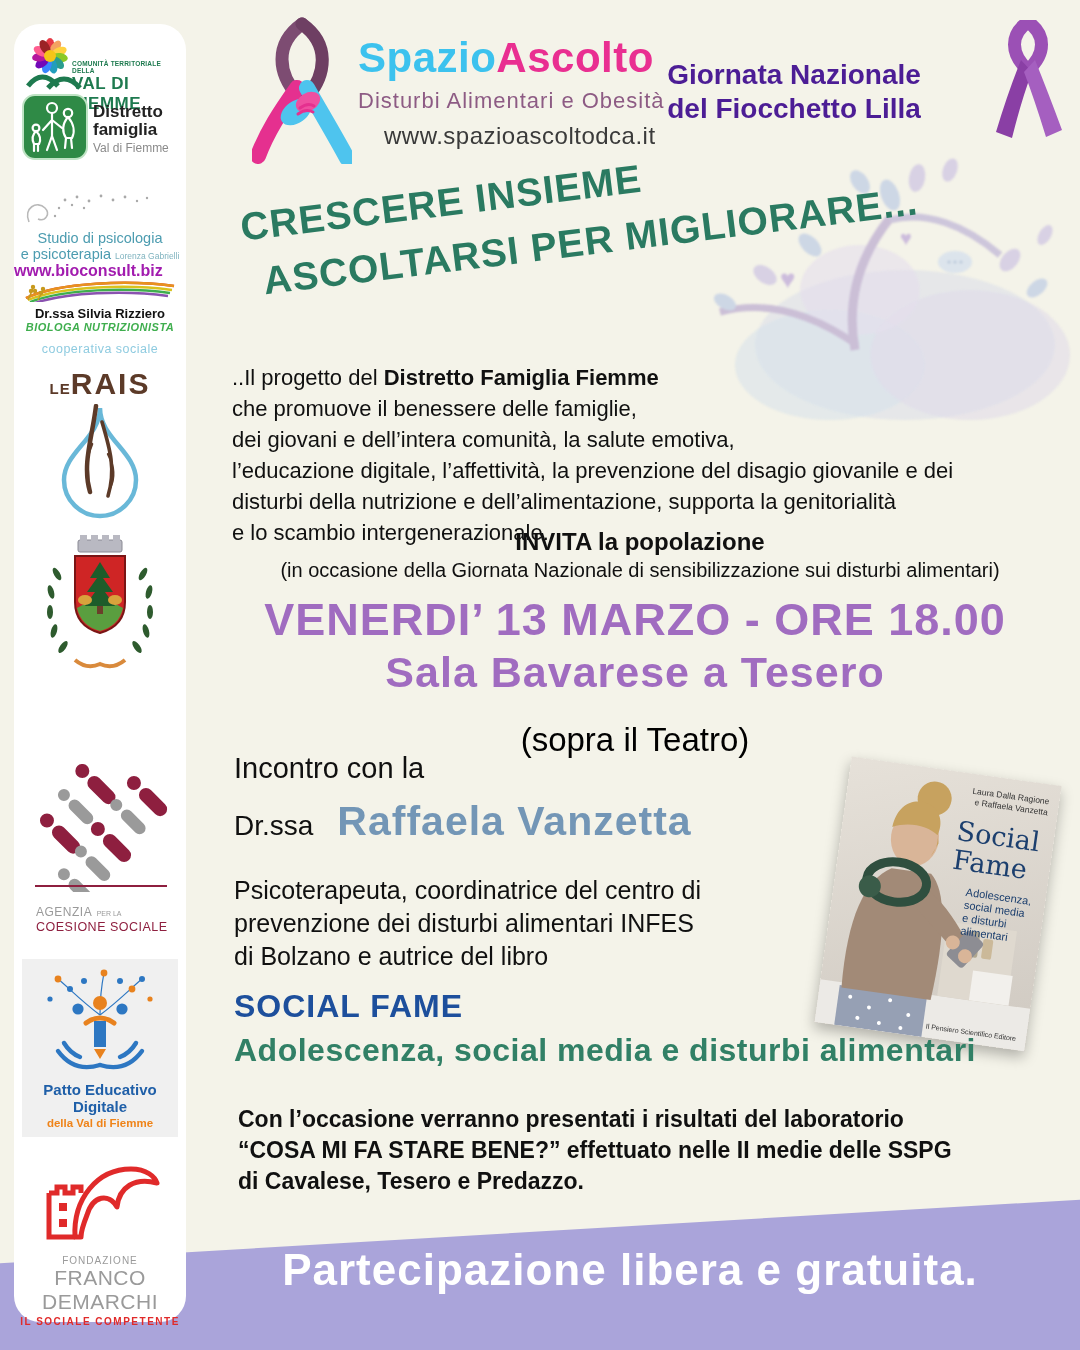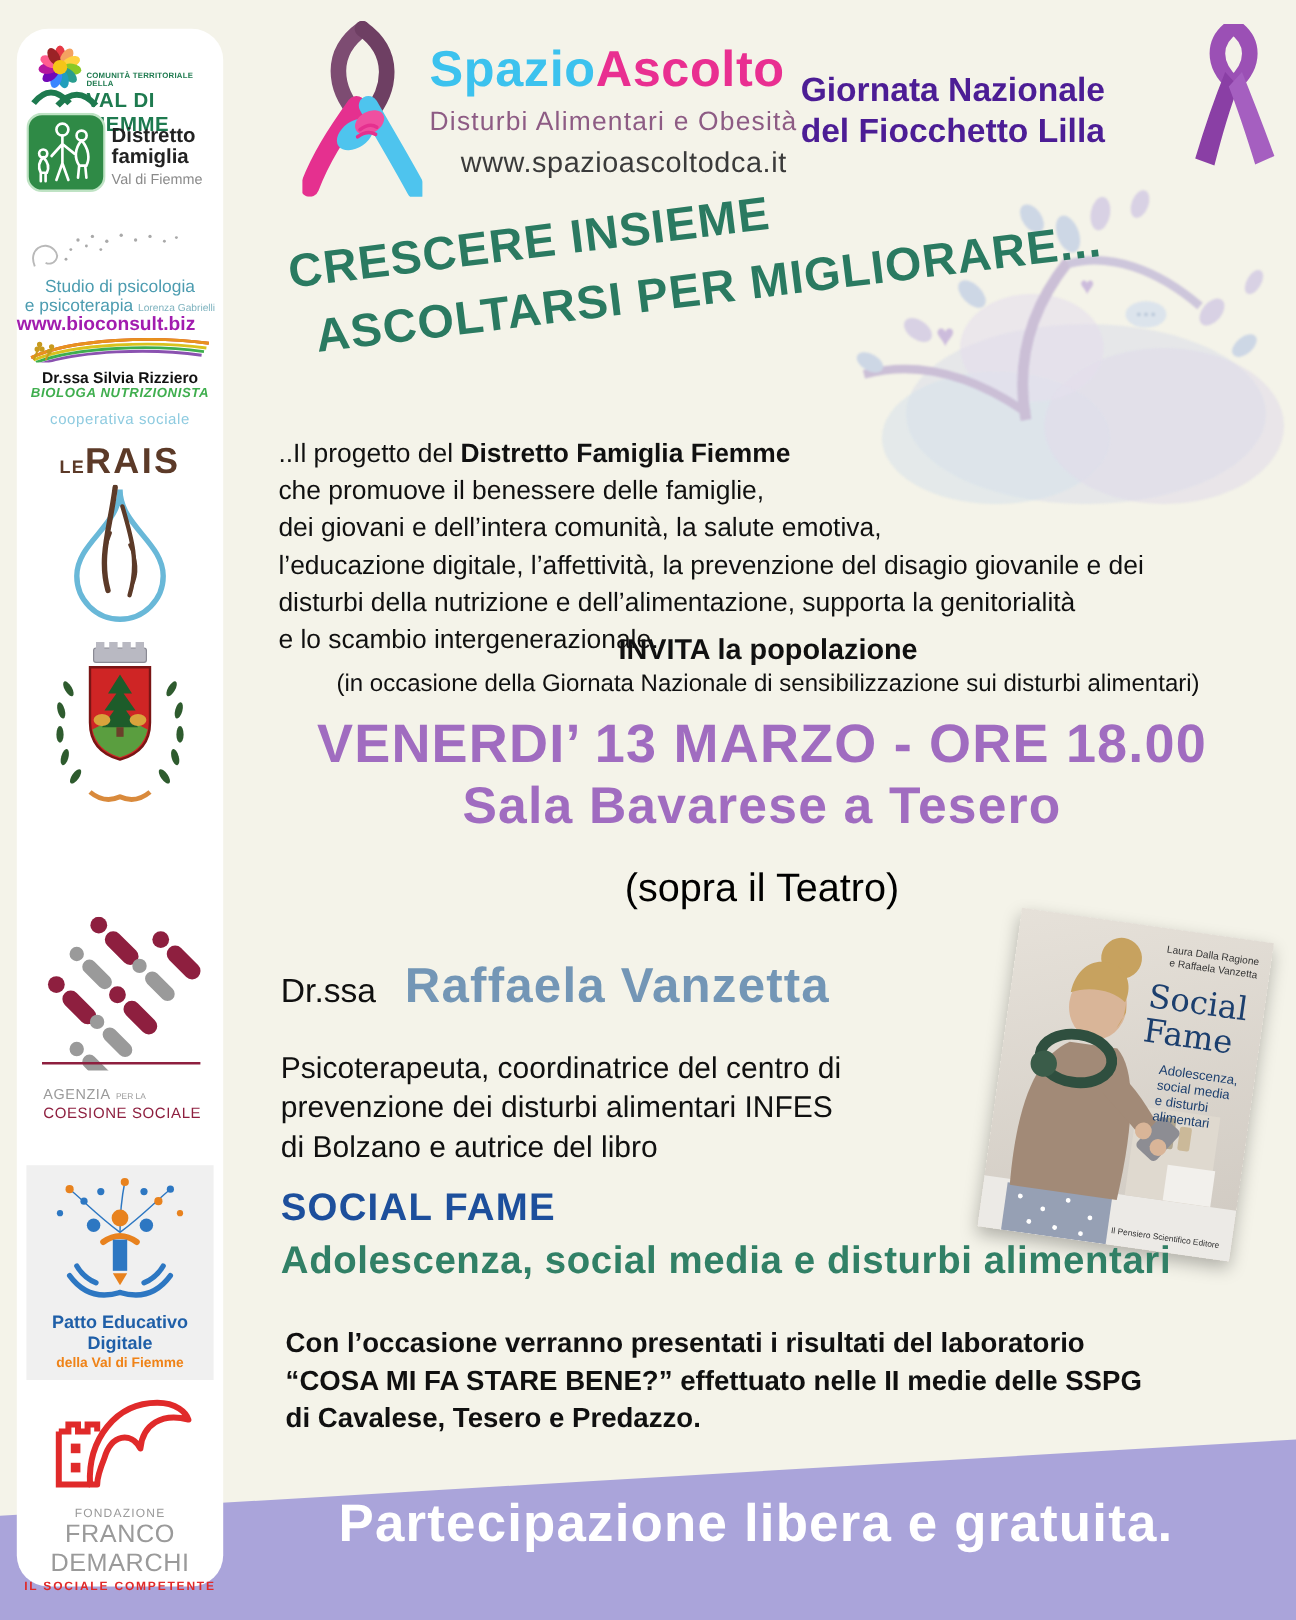--- a/index.html
+++ b/index.html
@@ -45,21 +45,21 @@
   .ct { top:510px; }
   .ct .caption { font-size:20px; font-style:italic; color:#111; line-height:26px; margin-top:4px; }
 
   .cs { top:740px; }
   .cs .txt { text-align:left; padding-left:22px; margin-top:6px; }
   .cs .a1 { font-size:12px; color:#9a9a9a; letter-spacing:.5px; }
   .cs .a1b { font-size:7px; color:#9a9a9a; }
   .cs .a2 { font-size:12.5px; color:#8e1f3f; letter-spacing:.5px; }
 
   .pe { top:935px; }
-  .pe .card { width:156px; margin:12px auto; background:#f0f0f0; padding:6px 0 8px; }
+  .pe .card { width:156px; margin:0 auto; background:#f0f0f0; padding:6px 0 8px; }
   .pe .t1 { font-size:15px; font-weight:bold; color:#1f5fa8; line-height:17px; }
   .pe .t3 { font-size:11.5px; font-weight:bold; color:#ef8318; margin-top:2px; }
 
   .fd { top:1135px; }
   .fd .f1 { font-size:10px; color:#9a9a9a; letter-spacing:1px; }
   .fd .f2 { font-size:21px; color:#9a9a9a; letter-spacing:.5px; }
   .fd .f3 { font-size:10px; font-weight:bold; color:#e02a2a; letter-spacing:1.5px; margin-top:2px; }
 
   
   .hdr-logo { position:absolute; left:252px; top:16px; display:flex; z-index:3; }
@@ -445,20 +445,21 @@
     <div class="t">INVITA la popolazione</div>
     <div class="n">(in occasione della Giornata Nazionale di sensibilizzazione sui disturbi alimentari)</div>
   </div>
 
   <div class="event">
     <div class="e1">VENERDI’ 13 MARZO - ORE 18.00</div>
     <div class="e2">Sala Bavarese a Tesero</div>
     <div class="e3">(sopra il Teatro)</div>
   </div>
 
+  <div class="speaker-lead">Incontro con la</div>
   <div class="speaker-line">
     <span class="title">Dr.ssa</span>
     <span class="name">Raffaela Vanzetta</span>
   </div>
   <div class="speaker-bio pre">Psicoterapeuta, coordinatrice del centro di
 prevenzione dei disturbi alimentari INFES
 di Bolzano e autrice del libro</div>
 
   <div class="book">
     <svg width="212" height="268" viewBox="0 0 212 268" style="position:absolute;left:0;top:0;">

